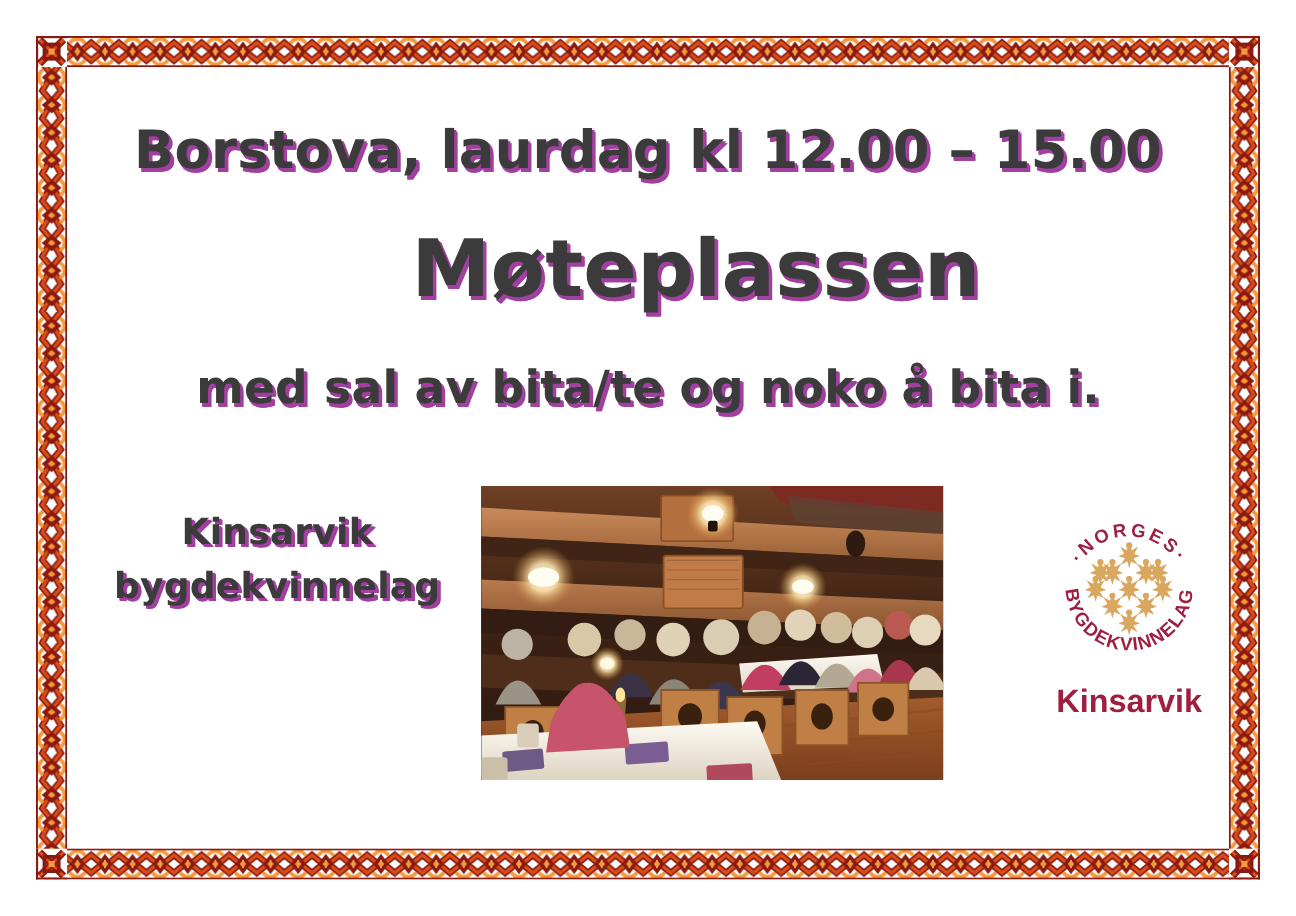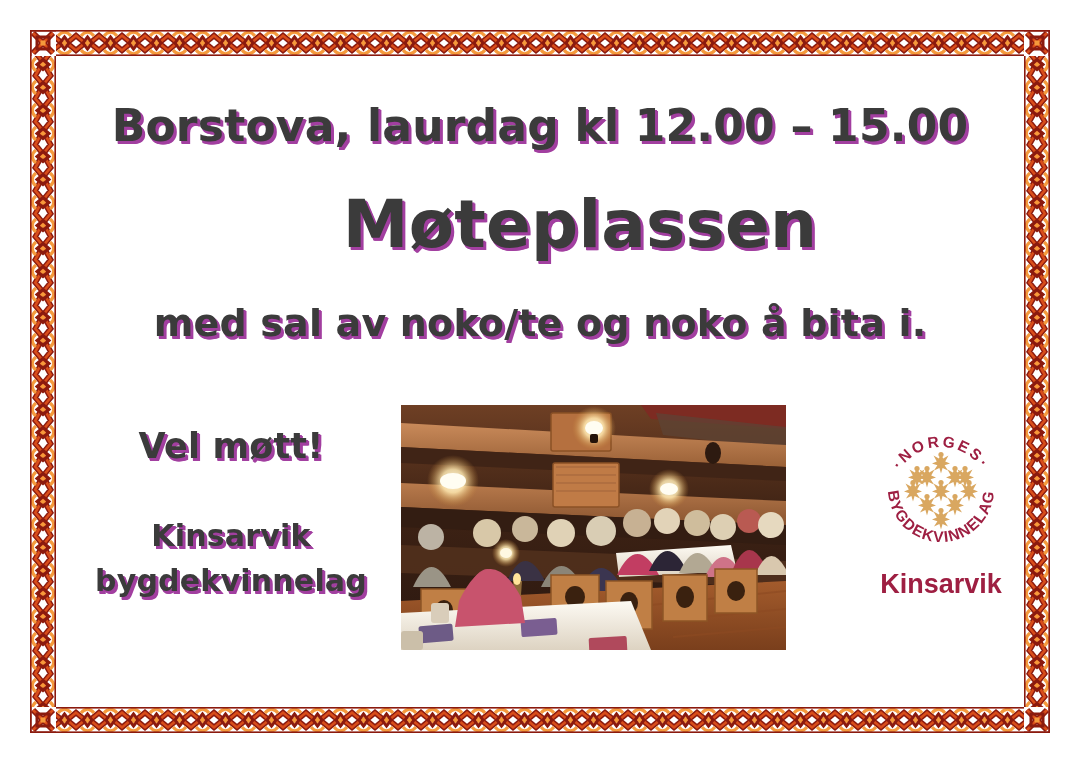--- a/index.html
+++ b/index.html
@@ -261,24 +261,23 @@
       <rect x="0" y="0" width="1.8" height="26" fill="#8b1a0e"></rect>
     </svg>
   </div>
 
   <div id="content">
 
     <h1 class="hl" id="line-when">Borstova, laurdag kl 12.00 – 15.00</h1>
 
     <h2 class="hl" id="line-title">Møteplassen</h2>
 
-    <h3 class="hl" id="line-sub">med sal av noko/te og noko å bita i.</h3>
+    <h3 class="hl" id="line-sub">med sal av bita/te og noko å bita i.</h3>
 
     <div id="left-block">
-      <div class="hl" id="welcome">Vel møtt!</div>
       <div class="hl" id="org-line1">Kinsarvik</div>
       <div class="hl" id="org-line2">bygdekvinnelag</div>
     </div>
 
     <div id="photo">
       <svg width="385" height="245" viewBox="0 0 385 245">
         <defs>
           <linearGradient id="wallG" x1="0" y1="0" x2="0" y2="1">
             <stop offset="0%" stop-color="#6e3f24"></stop>
             <stop offset="45%" stop-color="#3d2214"></stop>

